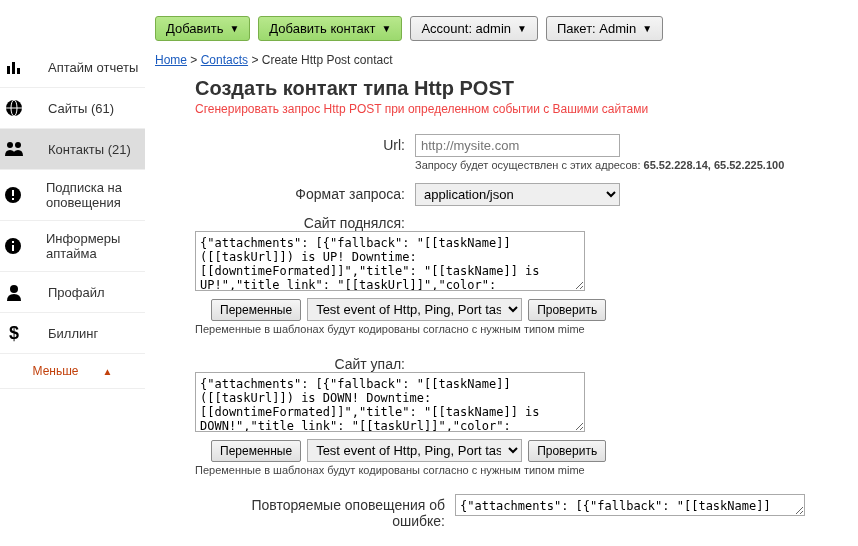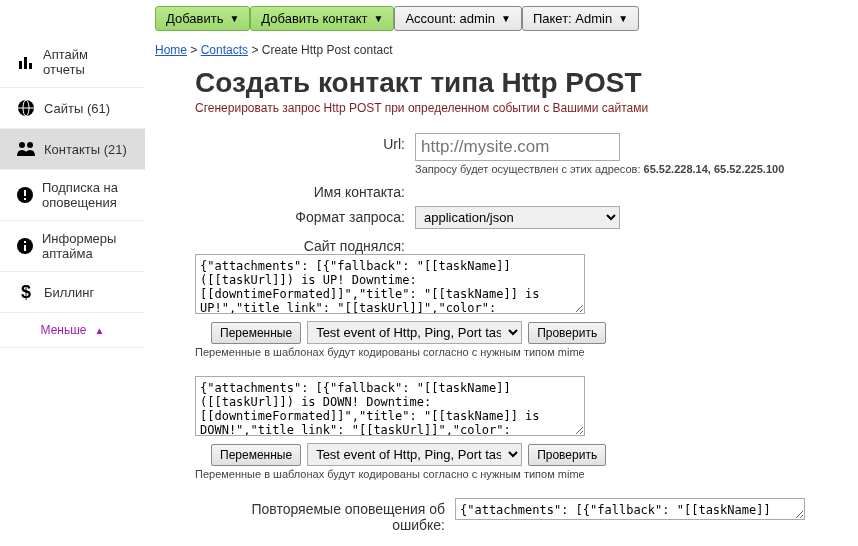--- a/index.html
+++ b/index.html
@@ -1,37 +1,37 @@
 <!DOCTYPE html>
 <html><head>
 <meta charset="utf-8">
 <style>
 * { box-sizing: border-box; margin: 0; padding: 0; }
 body { font-family: Arial, sans-serif; font-size: 13px; background: #fff; color: #333; width: 858px; }
-.topbar { display: flex; padding: 6px 0 6px 155px; align-items: center; }
+.topbar { display: flex; gap: 8px; padding: 16px 0 6px 155px; align-items: center; }
 .tbtn { border: 1px solid #888; border-radius: 3px; padding: 4px 10px; font-size: 13px; display: inline-flex; align-items: center; gap: 6px; cursor: pointer; background: linear-gradient(#f5f5f5,#e5e5e5); }
 .tbtn.green { background: linear-gradient(#b8e88c,#9cd96e); border-color: #7ab04a; }
 .chev { font-size: 10px; }
 .layout { display: flex; }
 .sidebar { width: 145px; flex-shrink: 0; }
-.sidebar-item { display: flex; align-items: center; gap: 8px; padding: 10px 16px; border-bottom: 1px solid #eee; font-size: 13px; cursor: pointer; }
+.sidebar-item { display: flex; align-items: center; gap: 24px; padding: 10px 4px; border-bottom: 1px solid #eee; font-size: 13px; cursor: pointer; }
 .sidebar-item.active { background: #ddd; }
 .sidebar .ic { width: 20px; height: 20px; display: flex; align-items: center; justify-content: center; }
-.sidebar .less { justify-content: center; font-size: 12px; color: #a21caf; align-items: center; }
+.sidebar .less { justify-content: center; font-size: 12px; color: #c2410c; align-items: center; }
 .main { flex: 1; padding: 4px 10px 6px 10px; }
 .breadcrumb { font-size: 12px; margin: 2px 0 10px 0; }
 .breadcrumb a { color: #1a5bbf; text-decoration: underline; }
 .breadcrumb .cur { color: #333; }
 .page-body { padding-left: 40px; }
-h1 { font-size: 28px; font-weight: bold; margin-bottom: 2px; }
-.subtitle { font-size: 12px; color: #7f1d1d; margin-bottom: 18px; }
+h1 { font-size: 20px; font-weight: bold; margin-bottom: 2px; }
+.subtitle { font-size: 12px; color: #ef4444; margin-bottom: 18px; }
 .form-row { display: flex; margin-bottom: 6px; }
 .form-label { width: 220px; text-align: right; padding-right: 10px; font-size: 14px; padding-top: 3px; flex-shrink: 0; }
 .form-field { flex: 1; }
-.form-field input[type=text] { width: 205px; padding: 3px 5px; border: 1px solid #aaa; font-size: 17px; }
+.form-field input[type=text] { width: 205px; padding: 3px 5px; border: 1px solid #aaa; font-size: 13px; }
 .form-field input[type=text].url { color: #888; }
 .form-field select { padding: 2px 4px; border: 1px solid #aaa; font-size: 13px; }
 .hint { font-size: 11px; color: #444; margin-top: 2px; }
 .hint b { font-weight: bold; }
 textarea.tmpl { width: 390px; height: 60px; font-family: monospace; font-size: 12px; padding: 4px; border: 1px solid #aaa; resize: both; }
 .btnrow { margin-top: 4px; display: flex; gap: 6px; align-items: center; padding-left: 16px; }
 .sbtn { border: 1px solid #888; border-radius: 2px; padding: 3px 8px; font-size: 12px; background: linear-gradient(#f5f5f5,#e0e0e0); cursor: pointer; }
 .slack { color: #888; font-size: 14px; margin-left: 6px; }
 .q { display: inline-block; width: 14px; height: 14px; border-radius: 50%; border: 1px solid #aaa; font-size: 10px; text-align: center; line-height: 14px; color: #888; margin-left: 4px; }
 .form-section { margin-bottom: 18px; flex-direction: column; }
@@ -107,20 +107,29 @@
           <svg width="18" height="18" viewBox="0 0 18 18">
             <circle cx="9" cy="9" r="8" fill="#000"></circle>
             <rect x="8" y="8" width="2" height="6" fill="#fff"></rect>
             <rect x="8" y="4" width="2" height="2" fill="#fff"></rect>
           </svg>
         </span>
       <span>Информеры аптайма</span>
     </div>
     <div class="sidebar-item">
       <span class="ic">
+          <svg width="18" height="18" viewBox="0 0 18 18">
+            <circle cx="9" cy="6" r="4" fill="#000"></circle>
+            <path d="M2 18 Q2 11 9 11 Q16 11 16 18 Z" fill="#000"></path>
+          </svg>
+        </span>
+      <span>Профайл</span>
+    </div>
+    <div class="sidebar-item">
+      <span class="ic">
           <svg width="14" height="20" viewBox="0 0 14 20">
             <text x="2" y="16" font-size="18" font-weight="bold" fill="#000">$</text>
           </svg>
         </span>
       <span>Биллинг</span>
     </div>
     <div class="sidebar-item less">
       <span>Меньше</span>
       <span class="chev">▲</span>
     </div>
@@ -141,21 +150,20 @@
 
     <div class="form-row">
       <div class="form-label">Url:</div>
       <div class="form-field">
         <input type="text" class="url" placeholder="http://mysite.com" style="">
         <div class="hint"><span>Запросу будет осуществлен с этих адресов: </span><b>65.52.228.14, 65.52.225.100</b></div>
       </div>
     </div>
 
     <div class="form-row">
-      <div class="form-label">Имя контакта:</div>
     </div>
 
 
     <div class="form-row">
       <div class="form-label">Формат запроса:</div>
       <div class="form-field">
         <select style="width:205px"><option>application/json</option></select>
       </div>
     </div>
 
@@ -166,20 +174,21 @@
         <div class="btnrow">
           <button class="sbtn">Переменные</button>
           <select style="width:215px"><option>Test event of Http, Ping, Port task</option></select>
           <button class="sbtn">Проверить</button>
         </div>
         <div class="hint">Переменные в шаблонах будут кодированы согласно с нужным типом mime</div>
       </div>
     </div>
 
     <div class="form-row form-section">
+      <div class="form-label">Сайт упал:</div>
       <div class="form-field">
         <textarea class="tmpl" style="">{"attachments": [{"fallback": "[[taskName]] ([[taskUrl]]) is DOWN! Downtime:[[downtimeFormated]]","title": "[[taskName]] is DOWN!","title_link": "[[taskUrl]]","color":</textarea>
         <div class="btnrow">
           <button class="sbtn">Переменные</button>
           <select style="width:215px"><option>Test event of Http, Ping, Port task</option></select>
           <button class="sbtn">Проверить</button>
         </div>
         <div class="hint">Переменные в шаблонах будут кодированы согласно с нужным типом mime</div>
       </div>
     </div>

